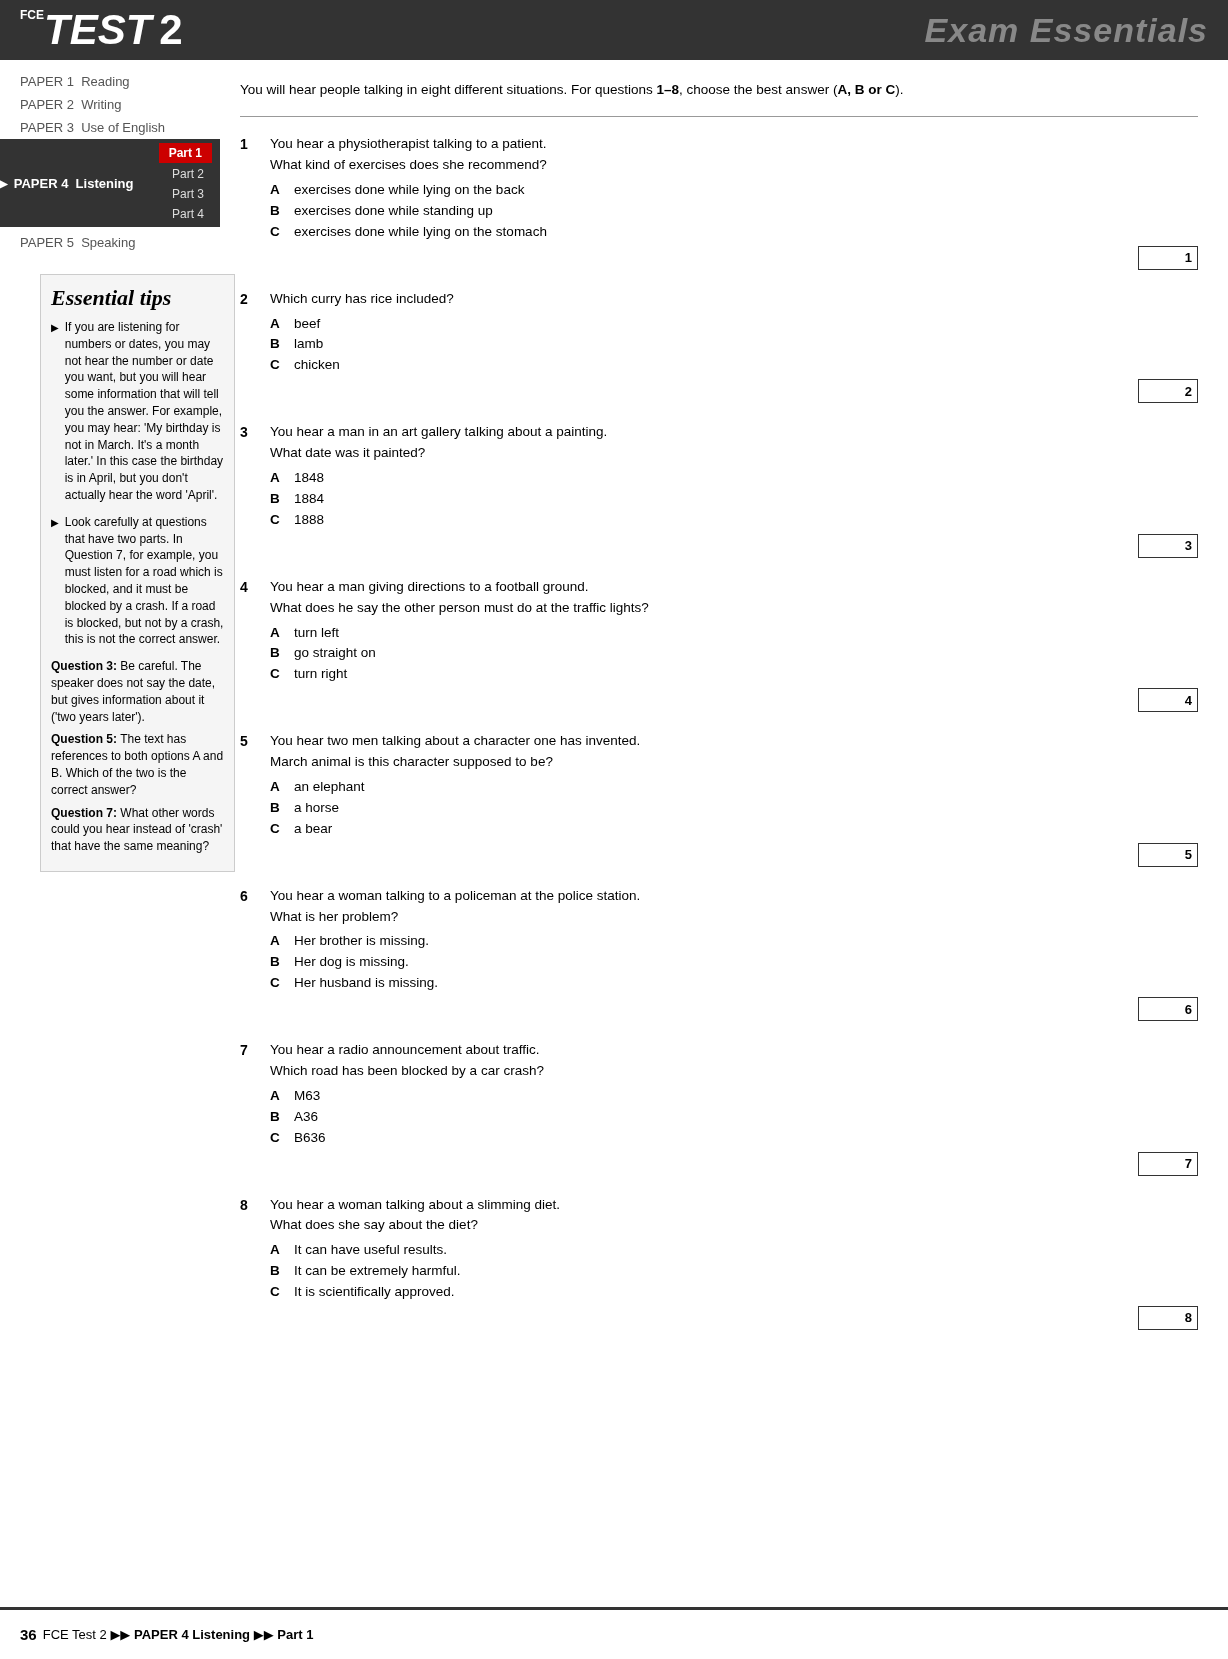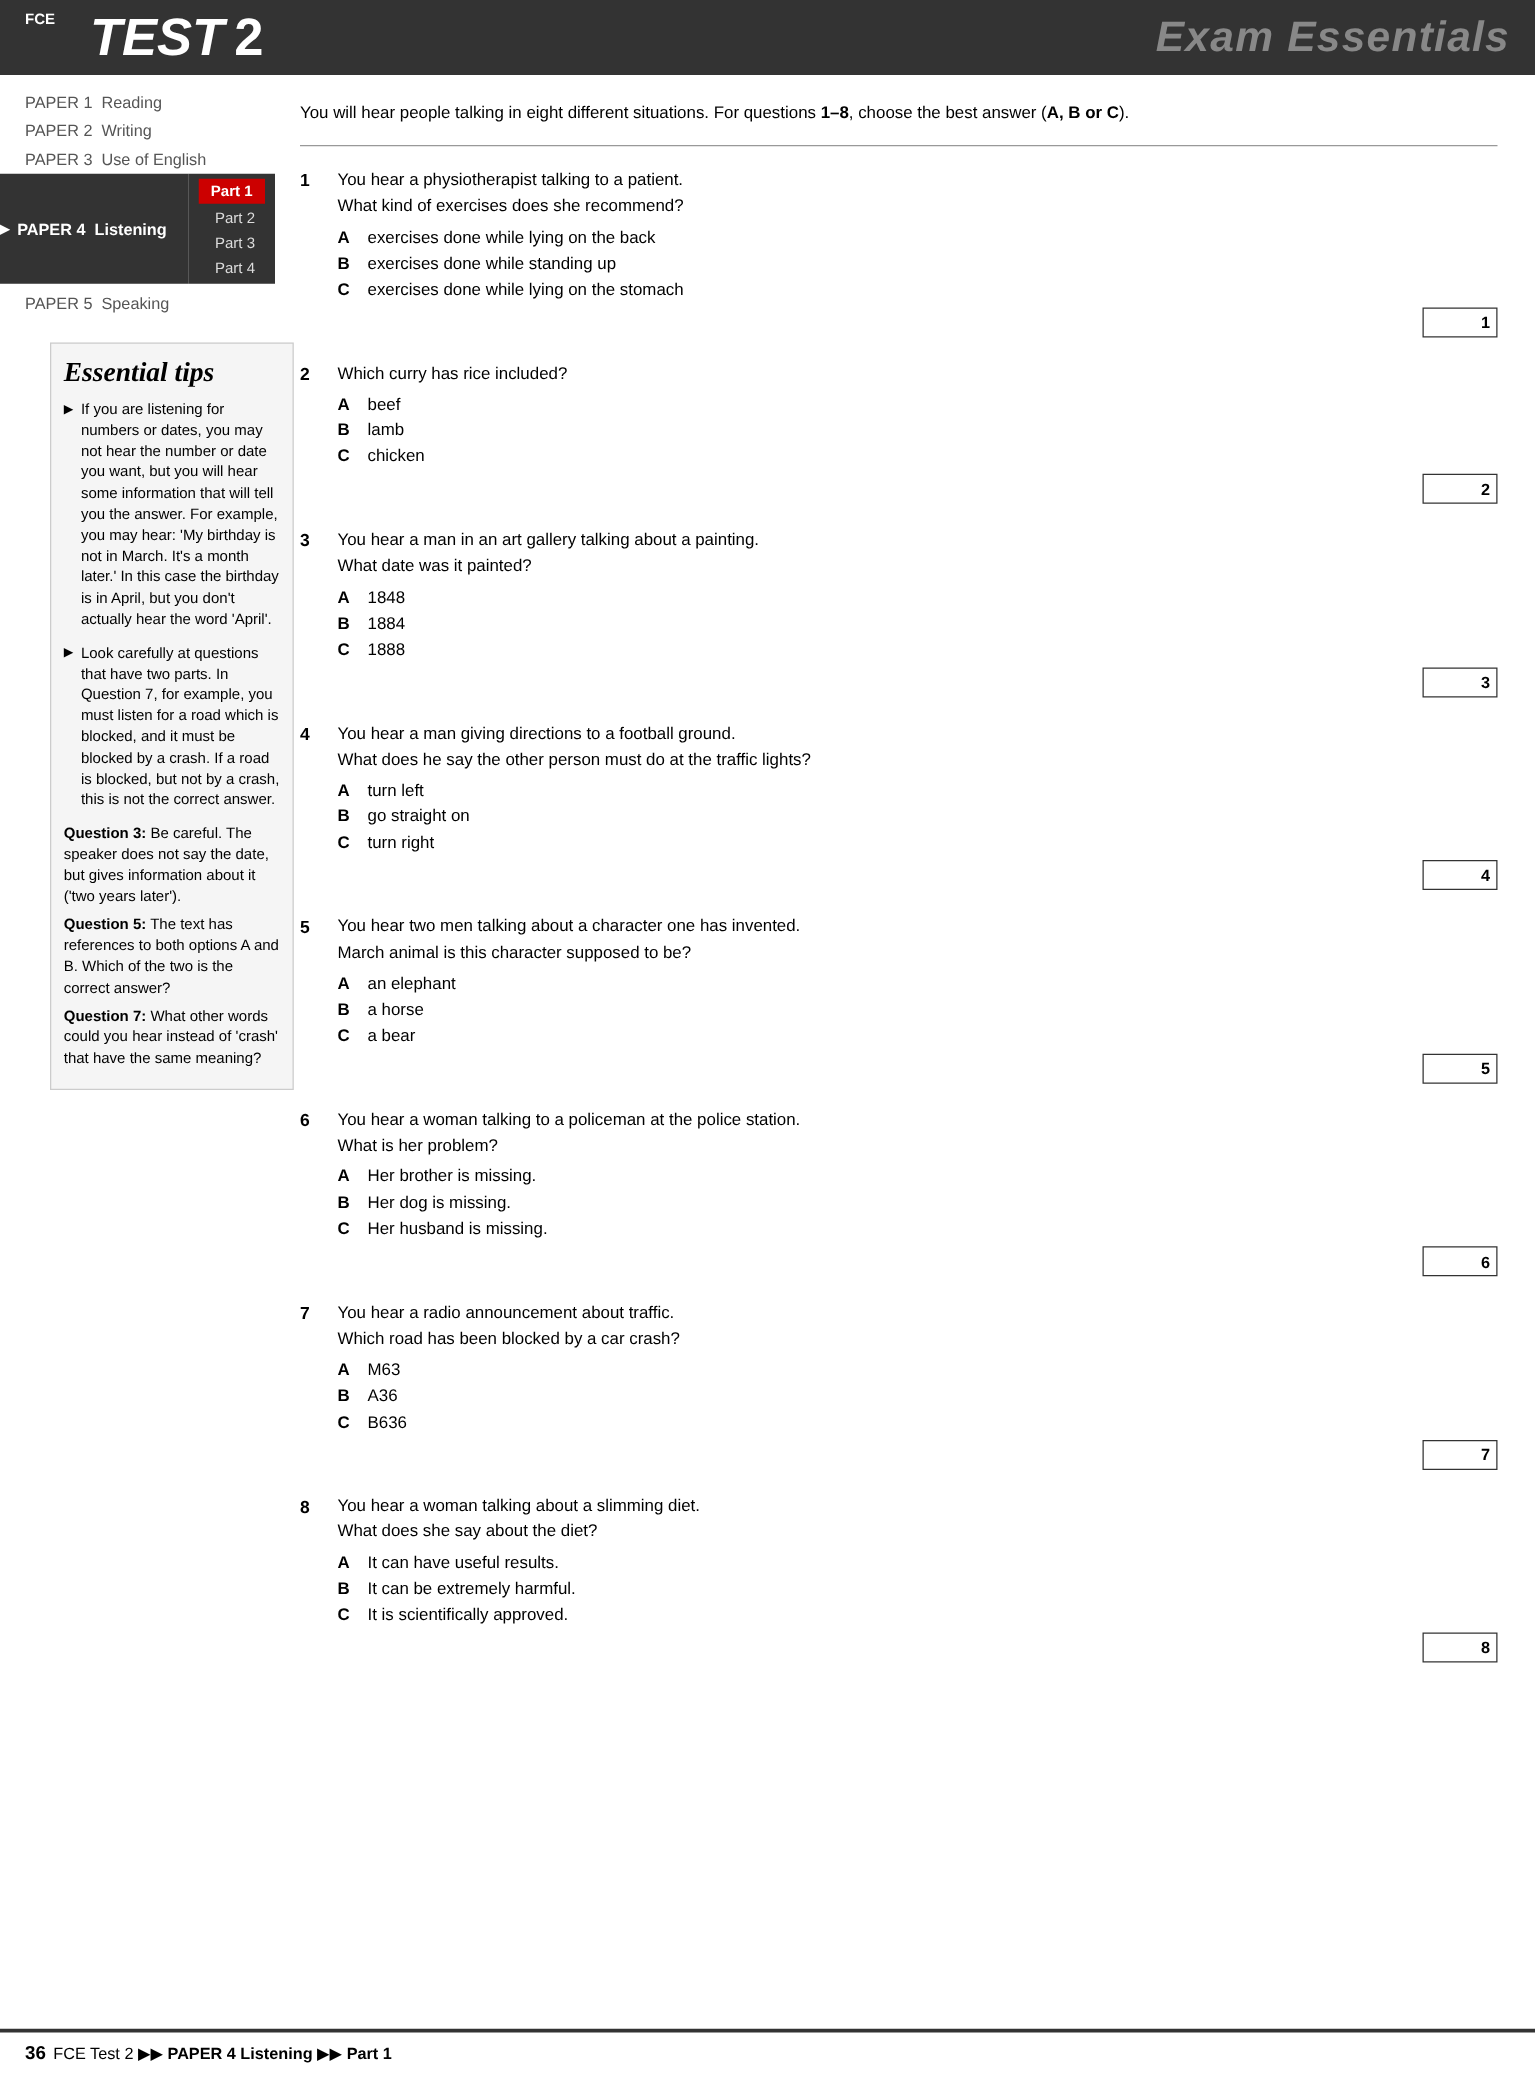--- a/index.html
+++ b/index.html
@@ -204,21 +204,21 @@
       font-size: 13px;
       font-weight: bold;
     }
 
     
     .footer {
       position: absolute;
       bottom: 0;
       left: 0;
       right: 0;
-      height: 36px;
+      height: 52px;
       background: #fff;
       border-top: 3px solid #333;
       display: flex;
       align-items: center;
       padding: 0 20px;
       font-size: 13px;
       color: #000;
       gap: 6px;
     }
     .footer-page {
@@ -239,21 +239,21 @@
       display: inline-block;
     }
   </style>
 </head>
 <body>
 
 <div class="header">
   <div class="header-left">
     <div style="display:flex;align-items:flex-start;">
       <span class="header-fce">FCE</span>
-      <div style="display:flex;align-items:center;gap:8px;margin-left:28px;">
+      <div style="display:flex;align-items:center;gap:8px;">
         <span class="header-test">TEST</span>
         <span class="header-number">2</span>
       </div>
     </div>
   </div>
   <div class="header-right">Exam Essentials</div>
 </div>
 
 <div class="main-content">
 

